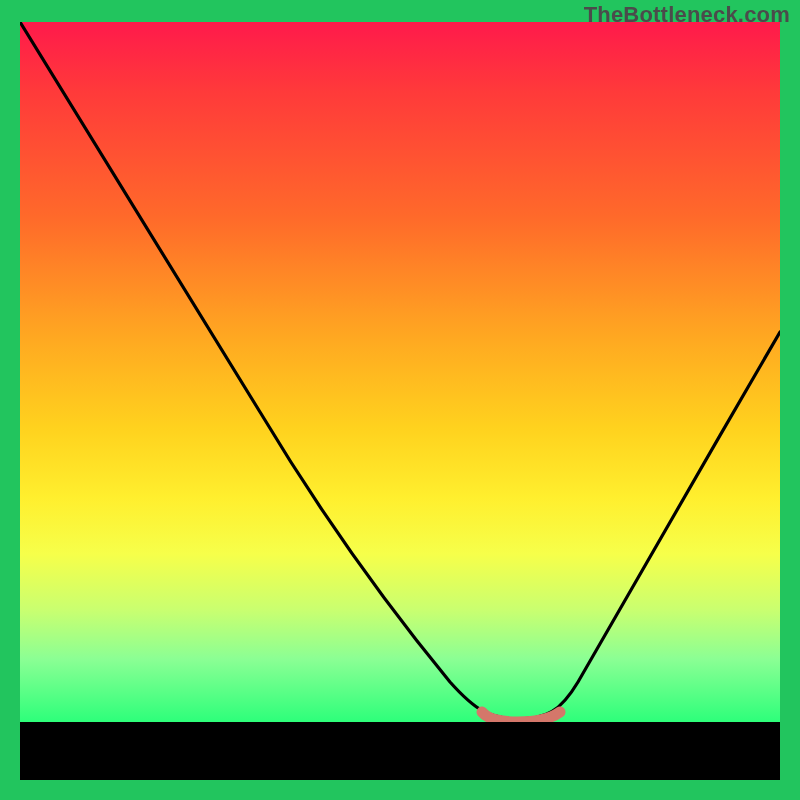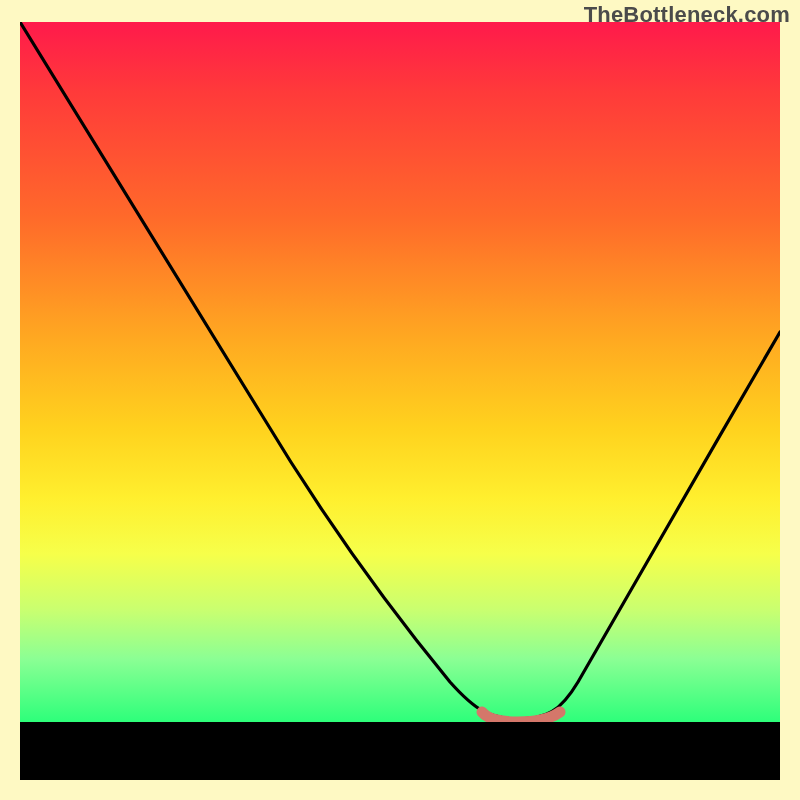--- a/index.html
+++ b/index.html
@@ -8,21 +8,21 @@
     width: 800px;
     height: 800px;
     background: #000;
     overflow: hidden;
     font-family: Arial, Helvetica, sans-serif;
   }
   .frame {
     position: relative;
     width: 800px;
     height: 800px;
-    background: #fef9c3;
+    background: #22c55e;
     text-align: center;
   }
   .watermark {
     position: absolute;
     top: 2px;
     right: 10px;
     color: #4b4b4b;
     font-size: 22px;
     font-weight: 600;
     letter-spacing: 0.2px;

